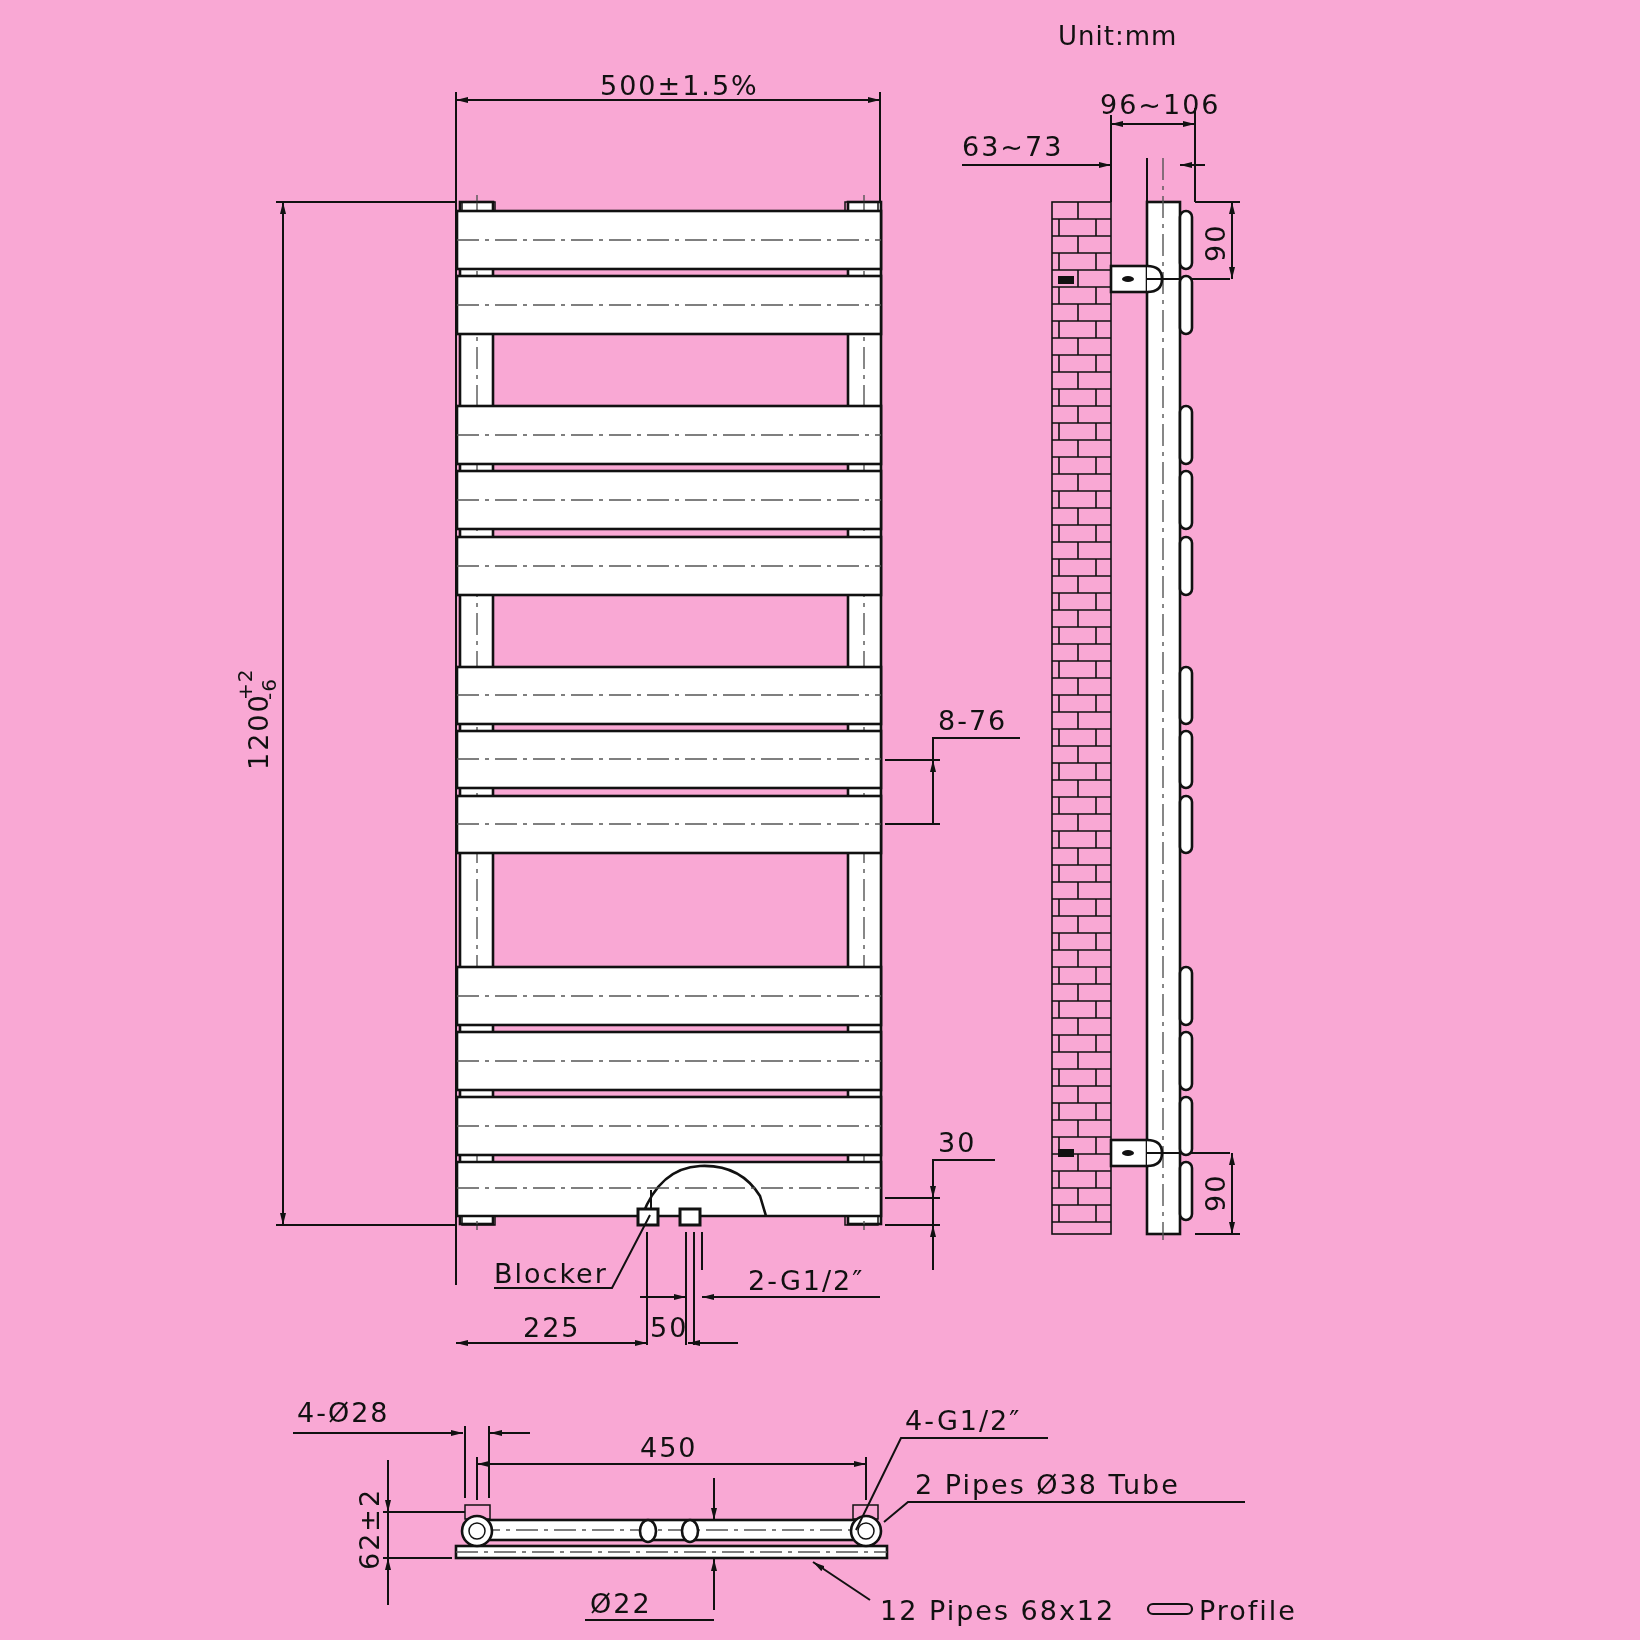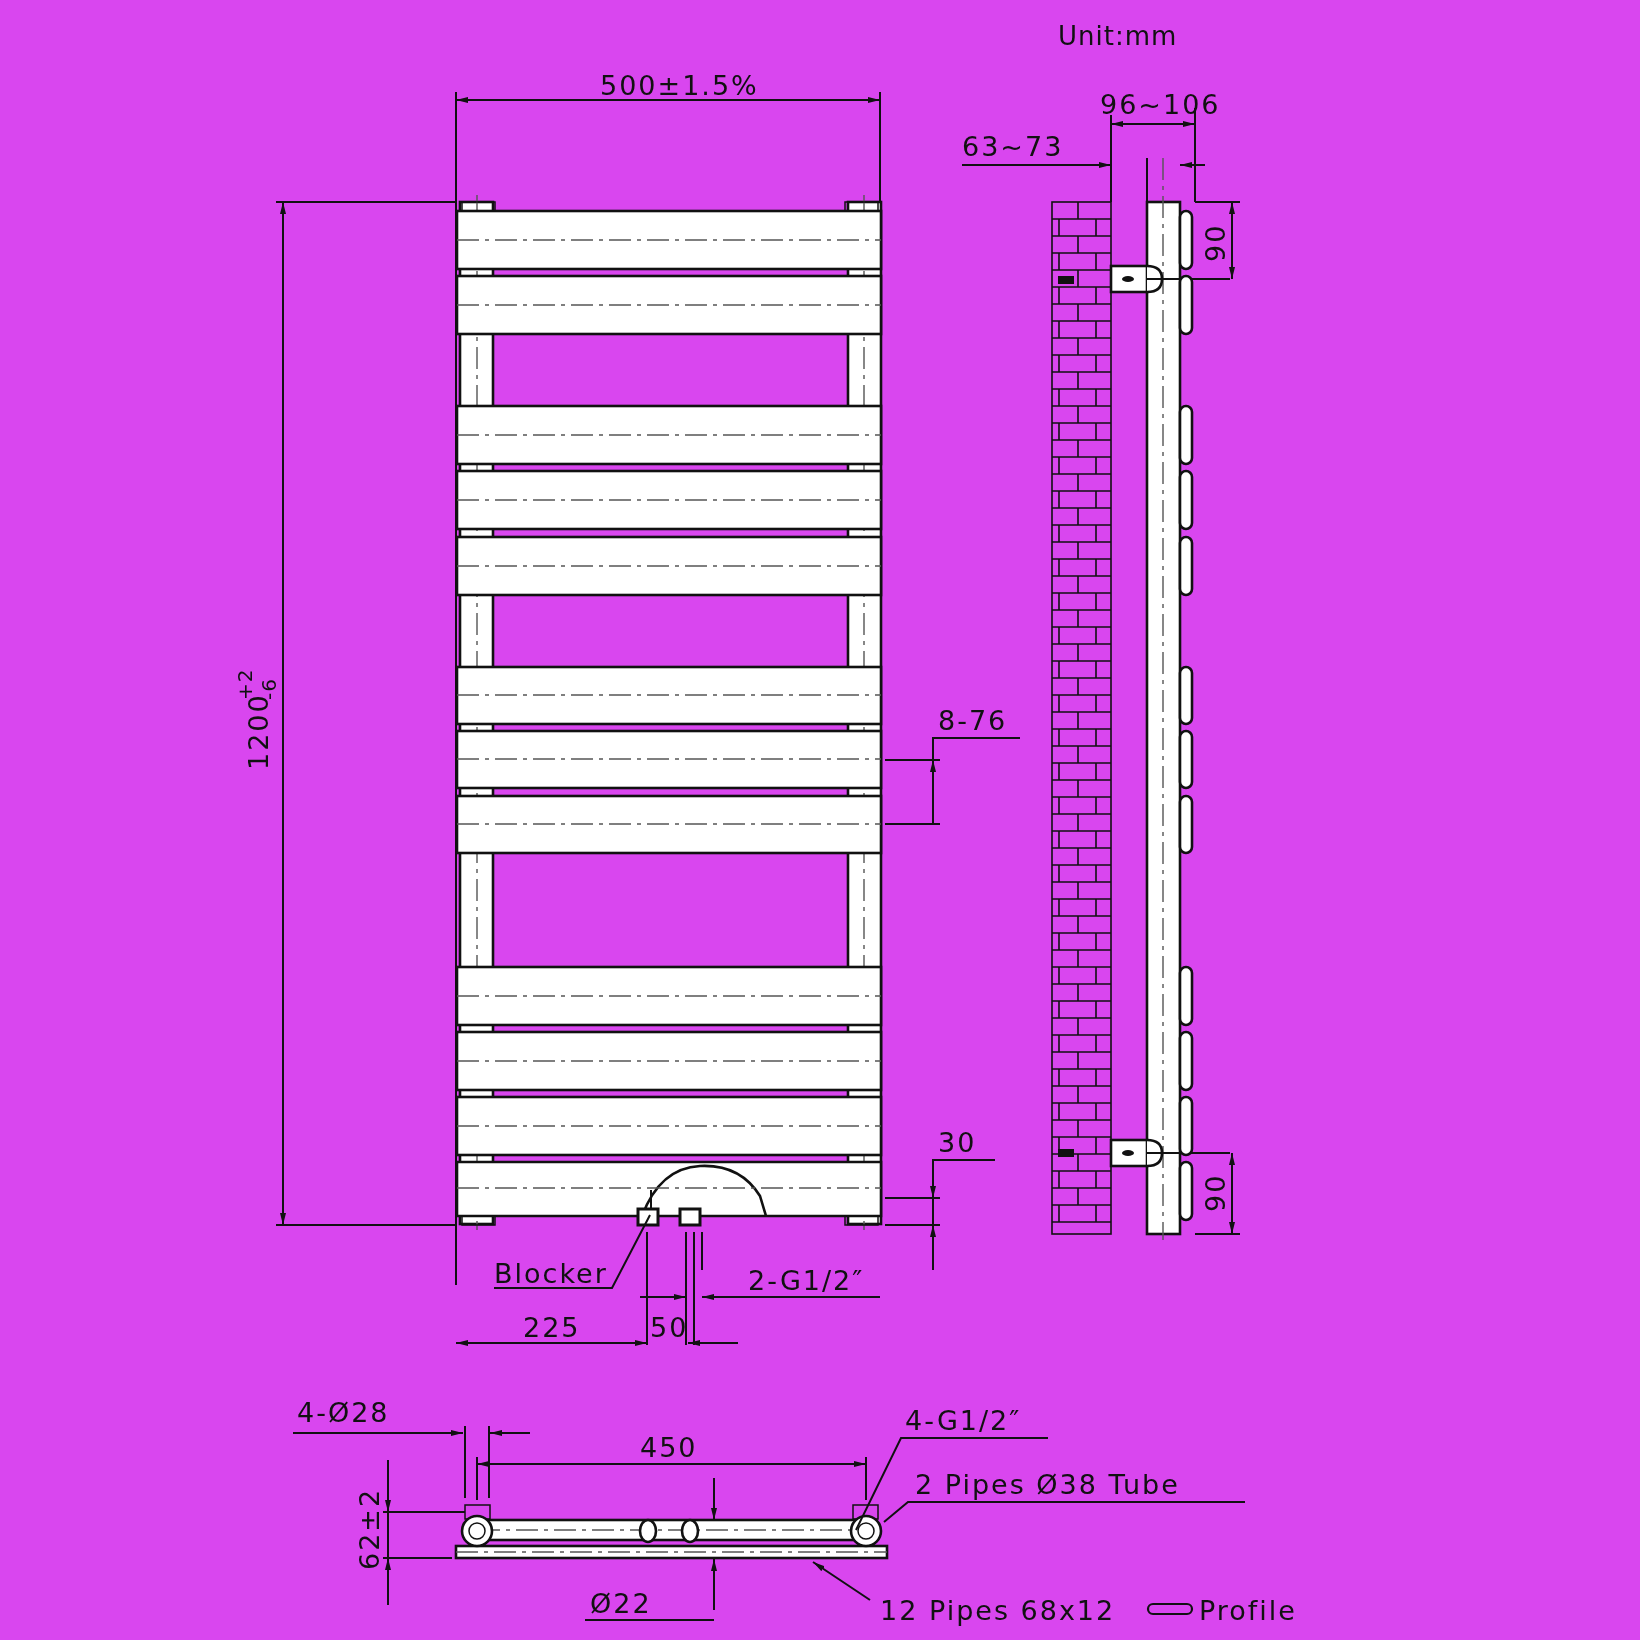--- a/index.html
+++ b/index.html
@@ -1,16 +1,16 @@
 <!DOCTYPE html>
 <html><head>
 <meta charset="utf-8">
 <style>
   html,body{margin:0;padding:0;background:#fff;}
-  #canvas{position:relative;width:1640px;height:1640px;background:#d946ef;overflow:hidden;text-decoration:underline;}
+  #canvas{position:relative;width:1640px;height:1640px;background:#f9a8d4;overflow:hidden;text-decoration:underline;}
   svg{position:absolute;left:0;top:0;}
   .lbl{font-family:"DejaVu Sans", sans-serif;font-size:26px;fill:#111;letter-spacing:1px;}
   .lbl-lg{font-family:"DejaVu Sans", sans-serif;font-size:27px;fill:#111;letter-spacing:2px;}
   .ln{stroke:#111;stroke-width:2;fill:none;}
   .thick{stroke:#111;stroke-width:2.6;fill:#fff;}
   .thin{stroke:#111;stroke-width:1.5;fill:none;}
   .center{stroke:#555;stroke-width:1.4;stroke-dasharray:22 6 4 6;fill:none;}
   .brick{stroke:#111;stroke-width:1.6;fill:none;}
 </style>
 </head>

